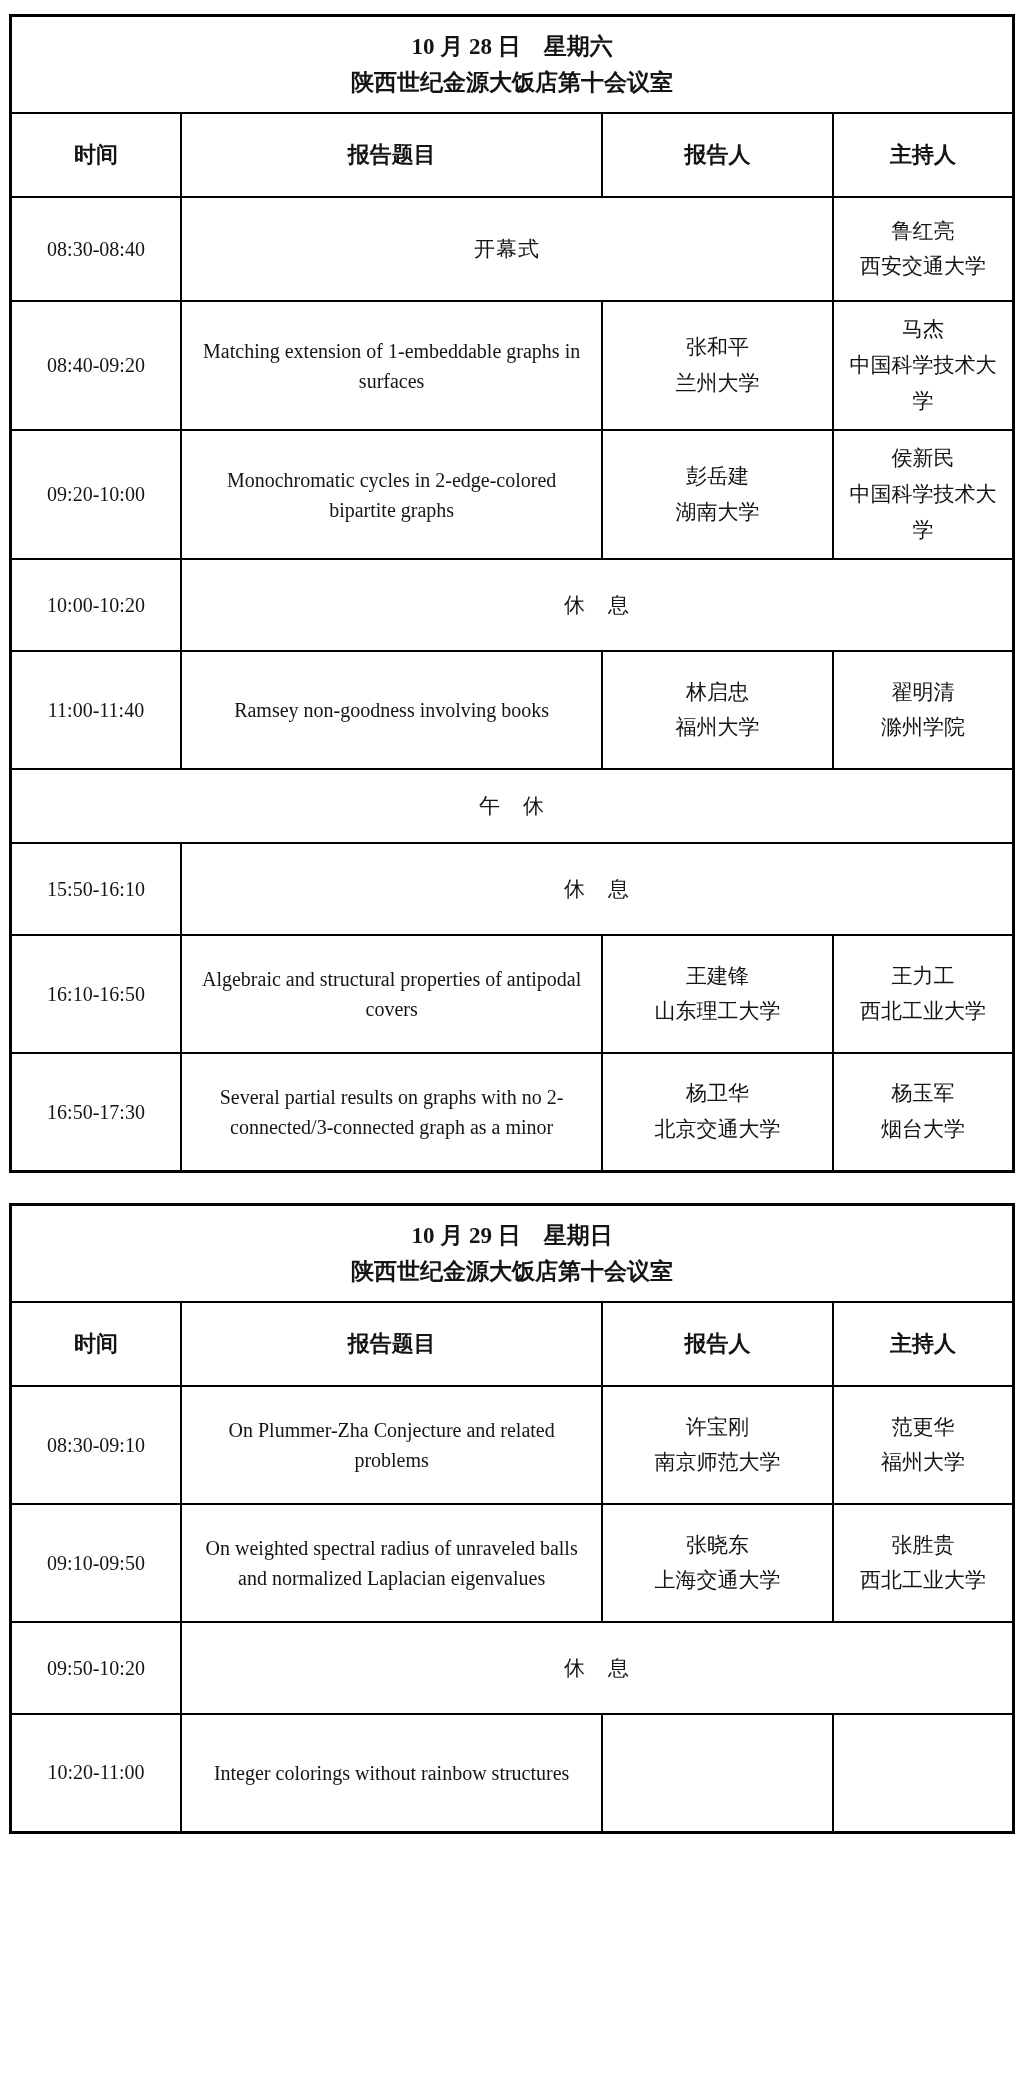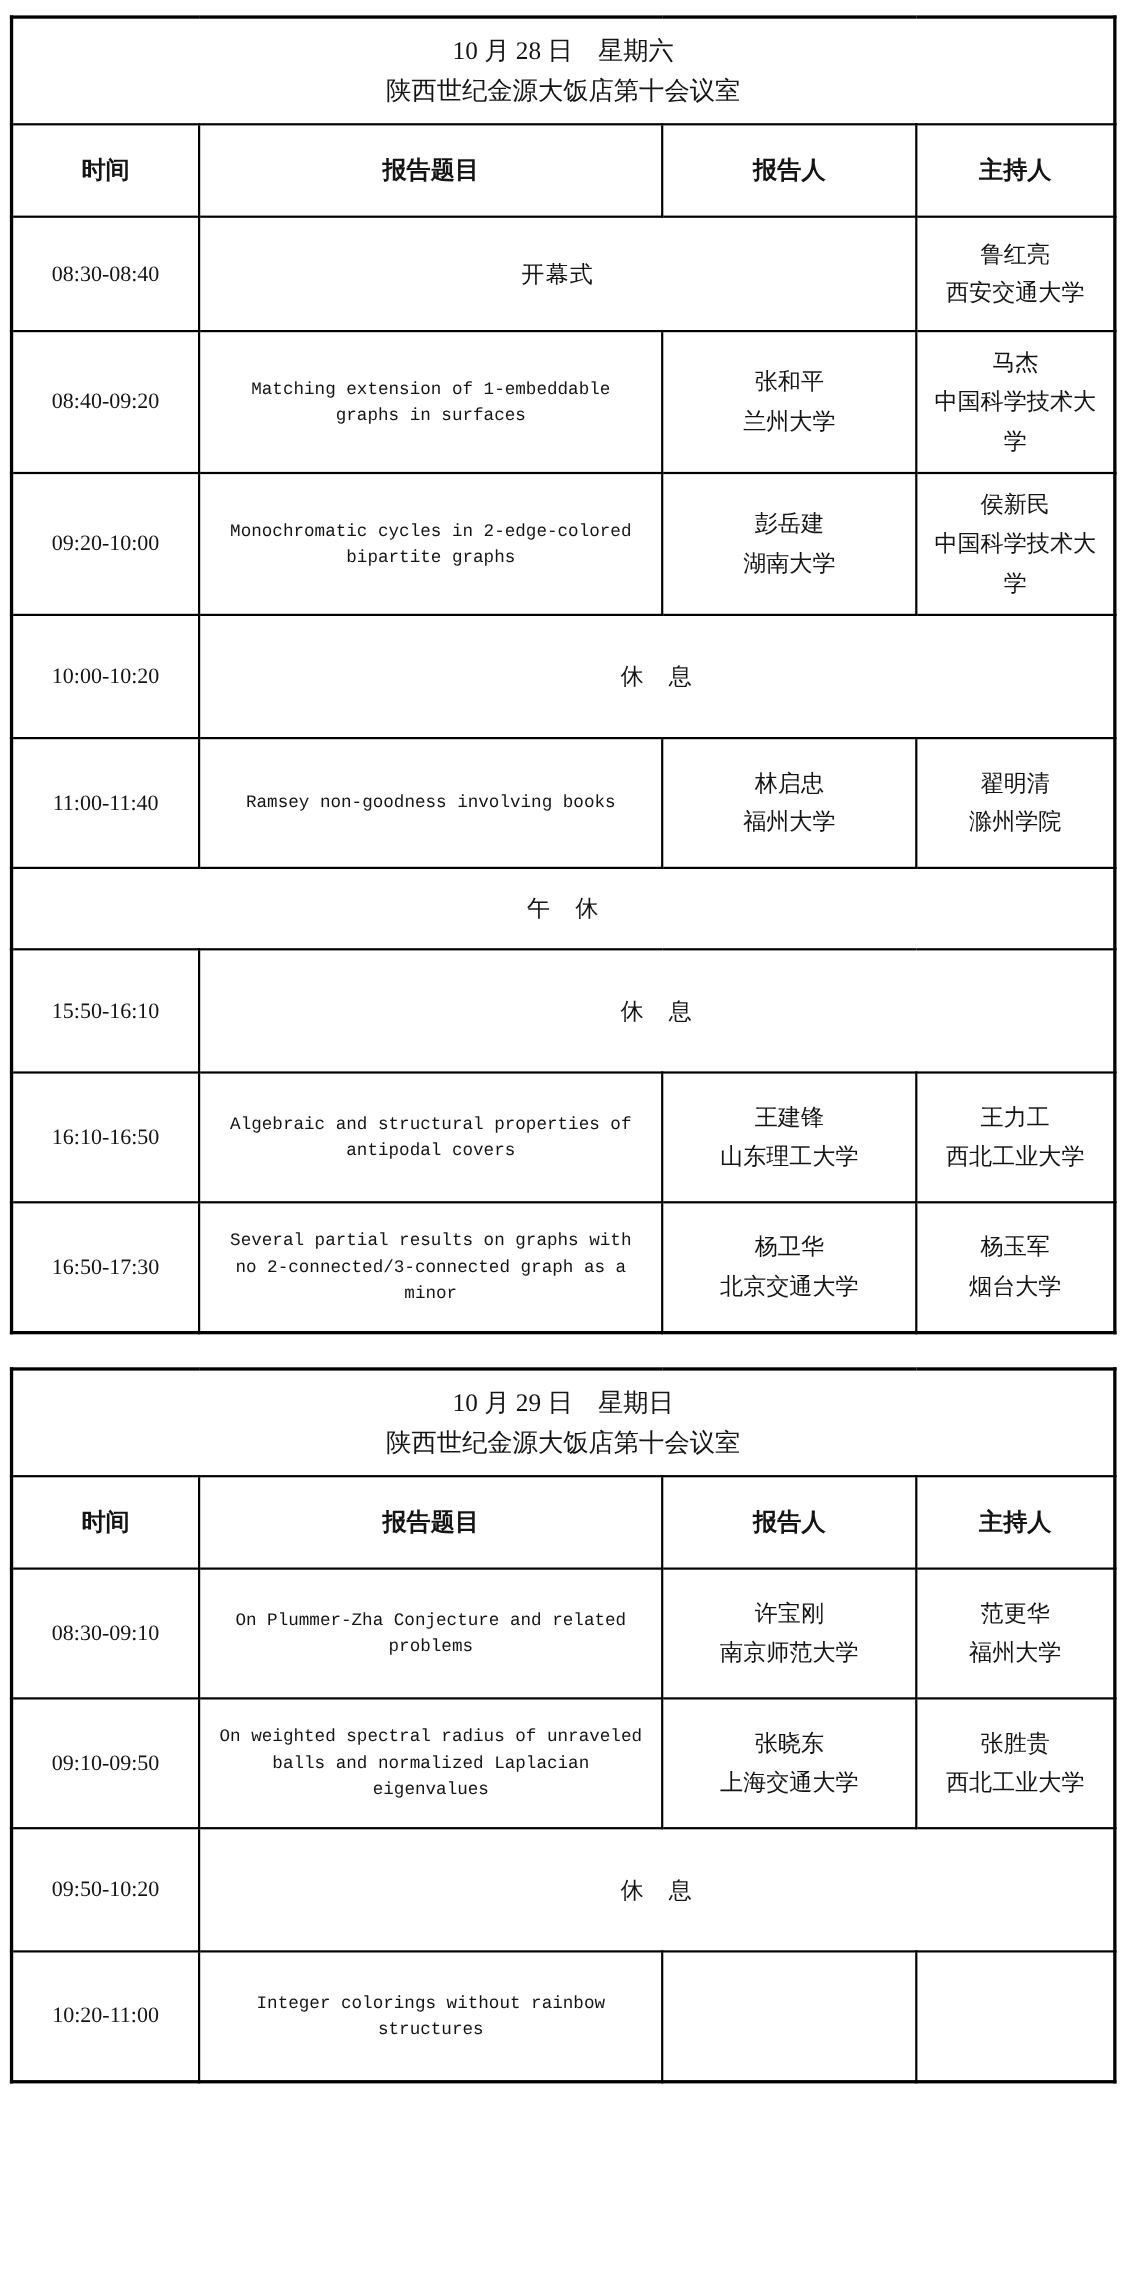--- a/index.html
+++ b/index.html
@@ -35,52 +35,51 @@
 
   td, th {
     text-align: center;
     vertical-align: middle;
     padding: 8px 8px;
     box-sizing: border-box;
     overflow-wrap: break-word;
   }
   .caption-cell { padding: 12px 8px; }
   .caption-date, .caption-venue {
-    font-weight: normal;
+    font-weight: bold;
     font-size: 23px;
     line-height: 1.55;
     text-align: center;
   }
   tr.r-head th {
     font-weight: bold;
     font-size: 22px;
     height: 84px;
   }
   .c-time {
     font-size: 20px;
     white-space: nowrap;
   }
   .c-title {
-    font-size: 16px;
+    font-size: 20px;
     line-height: 1.5;
     padding: 10px 14px;
-    font-family: Liberation Mono, monospace;
   }
   .c-person {
     font-size: 21px;
     line-height: 1.7;
     padding: 10px 6px;
   }
   .c-label {
     font-size: 21px;
     letter-spacing: 1px;
   }
   tr.r-ceremony > td { height: 104px; }
   tr.r-talk     > td { height: 118px; }
-  tr.r-break    > td { height: 112px; }
+  tr.r-break    > td { height: 92px; }
   tr.r-lunch    > td { height: 74px; }
 </style>
 </head>
 <body>
 
 <div class="page">
 
   <table class="schedule">
     <colgroup>
       <col class="col-time">

